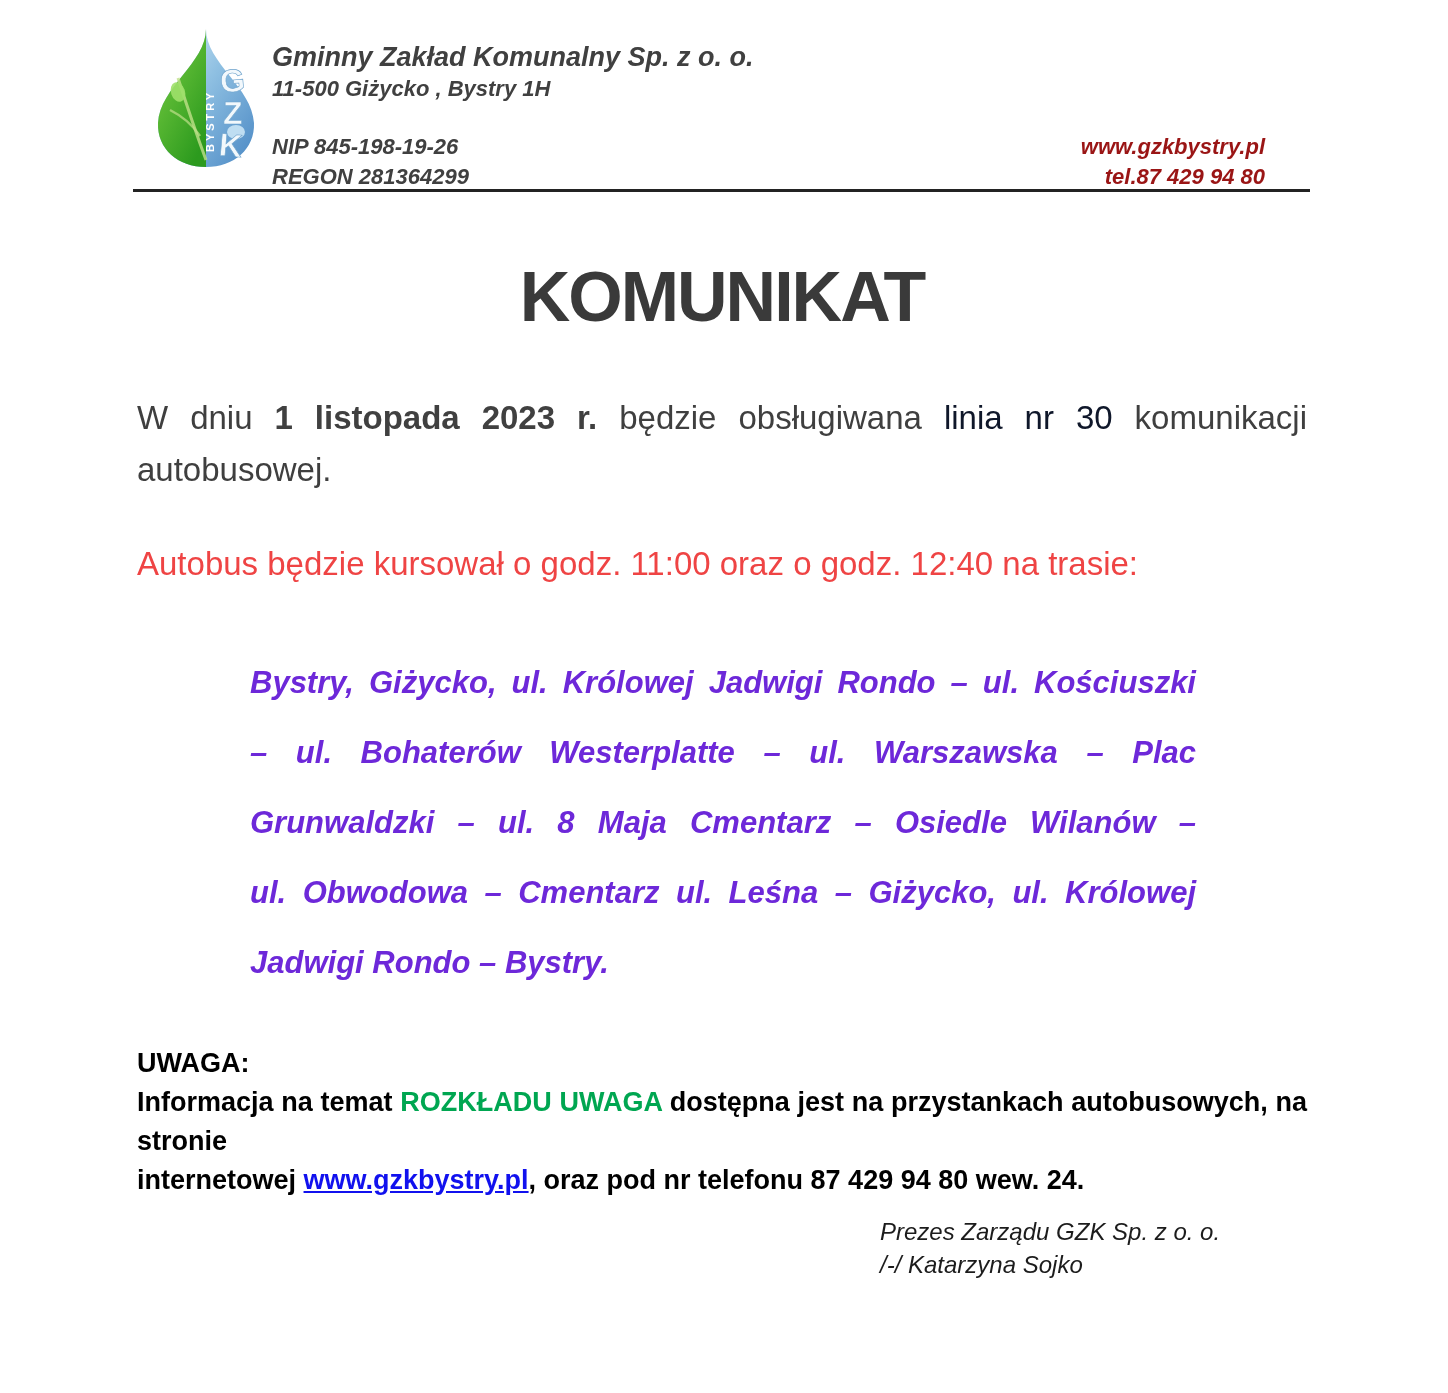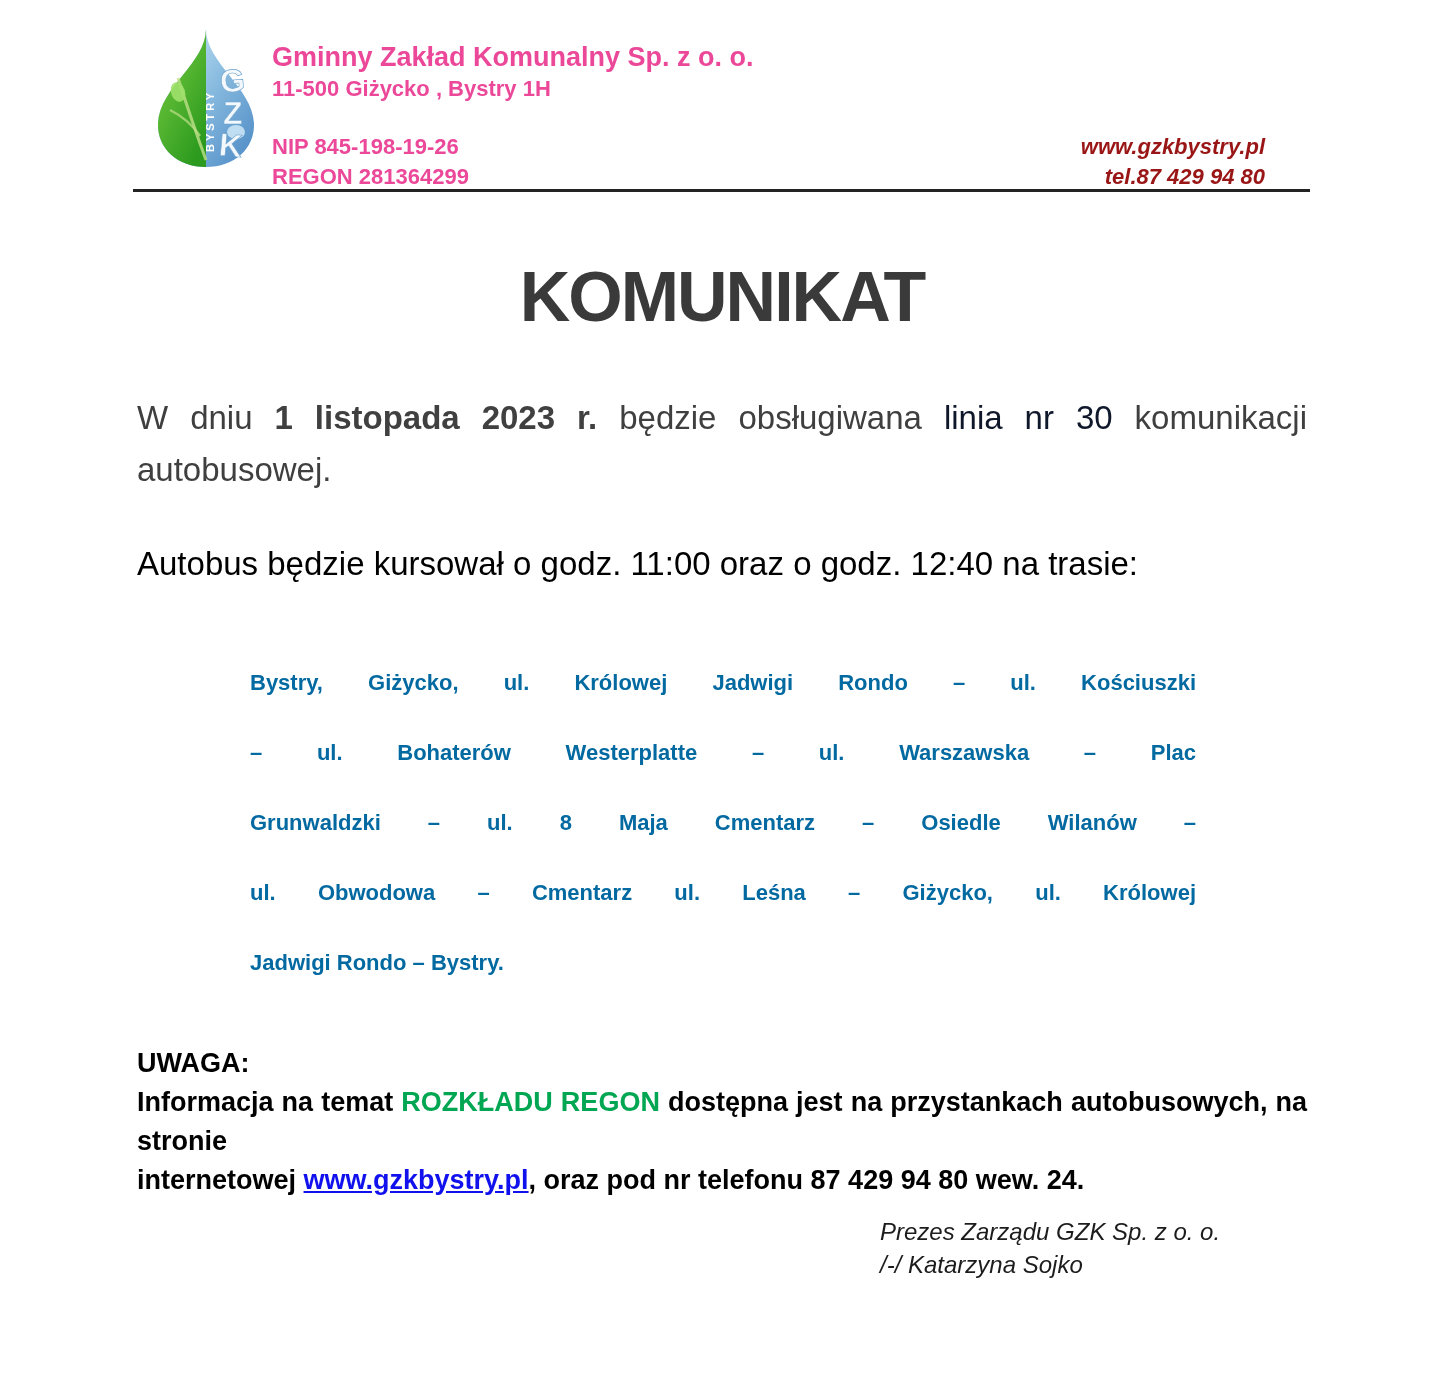--- a/index.html
+++ b/index.html
@@ -5,45 +5,45 @@
   html,body{margin:0;padding:0;background:#ffffff;}
   .page{
     position:relative;
     width:1448px;height:1393px;
     background:#ffffff;
     font-family:"Liberation Sans", sans-serif;
     overflow:hidden;
   }
   
   .logo{position:absolute;left:148px;top:26px;width:116px;height:144px;}
-  .hd-left{position:absolute;left:272px;top:40px;color:#ec4899;font-weight:bold;}
+  .hd-left{position:absolute;left:272px;top:40px;color:#404040;font-style:italic;font-weight:bold;}
   .hd-company{font-size:27px;line-height:34px;}
   .hd-address{font-size:22px;line-height:30px;}
   .hd-ids{margin-top:28px;font-size:22px;line-height:30px;}
   .hd-right{position:absolute;right:183px;top:132px;text-align:right;
     color:#9a1515;font-style:italic;font-weight:bold;font-size:22px;line-height:30px;}
   .rule{position:absolute;left:133px;top:189px;width:1177px;height:3px;background:#232323;}
   
   .title{
     position:absolute;left:137px;top:256px;width:1170px;margin:0;
     text-align:center;font-size:70px;line-height:82px;font-weight:bold;
     letter-spacing:-2px;color:#3a3a3a;
   }
   
   .intro{position:absolute;left:137px;top:392px;width:1170px;
     font-size:33px;line-height:52px;color:#3f3f3f;}
   .jline{text-align:justify;text-align-last:justify;text-justify:inter-word;}
   .date-red{color:#404040;font-weight:bold;}
   .line-green{color:#0f172a;text-underline-offset:6px;}
   
   .schedule{position:absolute;left:137px;top:538px;width:1170px;
-    font-size:33px;line-height:52px;color:#000000;}
+    font-size:33px;line-height:52px;color:#ef4444;}
   
   .route{position:absolute;left:250px;top:648px;width:946px;
-    font-size:22px;line-height:70px;font-weight:bold;color:#0369a1;}
+    font-size:31px;line-height:70px;font-weight:bold;font-style:italic;color:#6d28d9;}
   .route .rline{text-align:justify;text-align-last:justify;text-justify:inter-word;}
   .route .rline:last-child{text-align-last:left;}
   
   .notice{position:absolute;left:137px;top:1044px;width:1170px;
     font-size:27px;line-height:39px;font-weight:bold;color:#000000;}
   .tt-green{color:#00a651;}
   .link-blue{color:#1111ee;text-decoration:underline;}
   
   .signature{position:absolute;left:880px;top:1215px;width:460px;text-align:left;
     font-size:24px;line-height:33px;font-style:italic;color:#1c1c1c;}
@@ -108,21 +108,21 @@
     <div class="rline">Bystry, Giżycko, ul. Królowej Jadwigi Rondo – ul. Kościuszki</div>
     <div class="rline">– ul. Bohaterów Westerplatte  –  ul. Warszawska – Plac</div>
     <div class="rline">Grunwaldzki – ul. 8 Maja Cmentarz – Osiedle Wilanów –</div>
     <div class="rline">ul. Obwodowa – Cmentarz ul. Leśna – Giżycko,  ul. Królowej</div>
     <div class="rline">Jadwigi Rondo – Bystry.</div>
   </div>
 
   <div class="notice">
     <div>UWAGA:</div>
     <div class="jline">
-      <span>Informacja na temat </span><span class="tt-green">ROZKŁADU REGON</span><span> dostępna jest na przystankach autobusowych, na stronie</span>
+      <span>Informacja na temat </span><span class="tt-green">ROZKŁADU UWAGA</span><span> dostępna jest na przystankach autobusowych, na stronie</span>
     </div>
     <div>
       <span>internetowej </span><span class="link-blue">www.gzkbystry.pl</span><span>, oraz pod nr telefonu 87 429 94 80 wew. 24.</span>
     </div>
   </div>
 
   <div class="signature">
     <div>Prezes Zarządu GZK Sp. z o. o.</div>
     <div>/-/ Katarzyna Sojko</div>
   </div>

